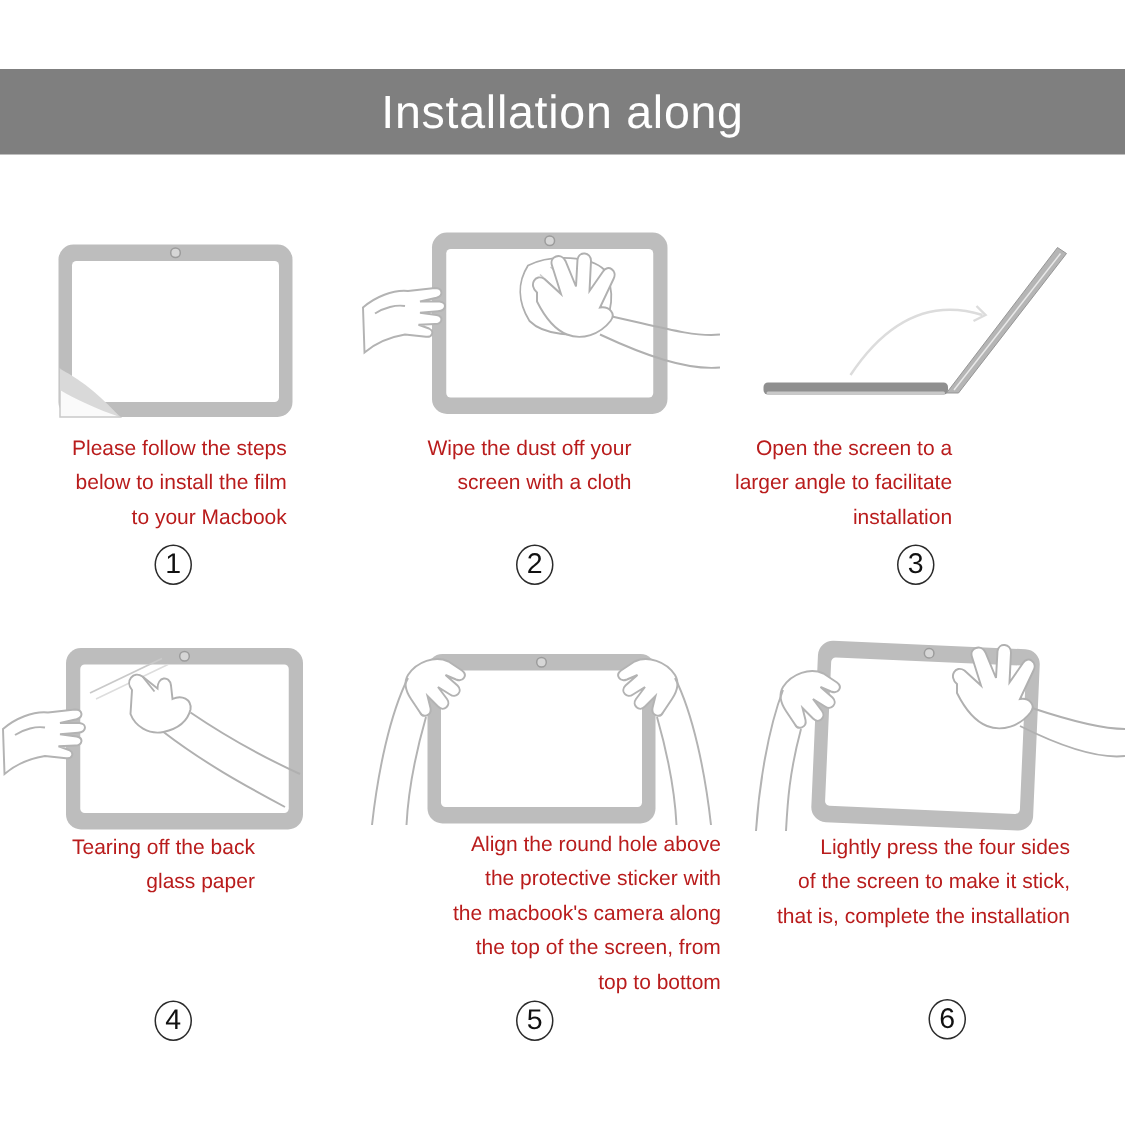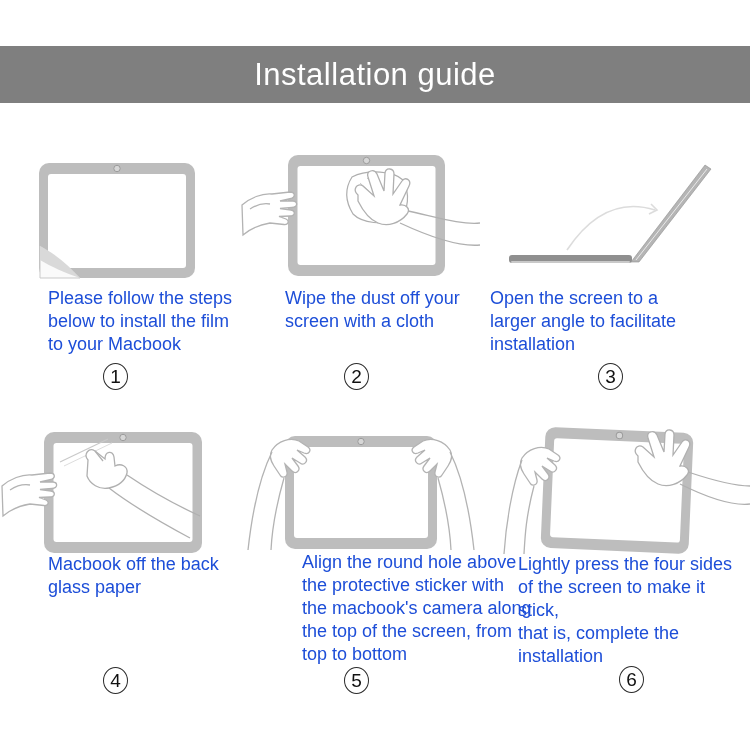--- a/index.html
+++ b/index.html
@@ -10,22 +10,23 @@
   }
   .header-bar{
     position:absolute;left:0;top:46px;width:750px;height:57px;
     background:#7f7f7f;display:flex;align-items:center;justify-content:center;
   }
   .header-title{
     color:#ffffff;font-size:31px;letter-spacing:0.5px;font-weight:400;
   }
   .illo{position:absolute;}
   .step-text{
-    position:absolute;font-size:18px;line-height:23px;white-space:pre-line;
-    color:#1d4ed8;
+    position:absolute;font-size:14px;line-height:23px;white-space:pre-line;
+    color:#b91c1c;
+    text-align:right;
   }
   .num-badge{
     position:absolute;width:25px;height:27px;border:1.6px solid #2b2b2b;
     border-radius:50%;display:flex;align-items:center;justify-content:center;
     font-size:19px;color:#111;background:#fff;box-sizing:border-box;
   }
   
   .i1{left:38px;top:162px;}
   .i2{left:240px;top:153px;}
   .i3{left:505px;top:156px;}
@@ -43,21 +44,21 @@
   .c3{left:598px;top:363px;}
   .c4{left:103px;top:667px;}
   .c5{left:344px;top:667px;}
   .c6{left:619px;top:666px;}
   svg{display:block;}
 </style>
 </head>
 <body>
 
 <div class="header-bar">
-  <div class="header-title">Installation guide</div>
+  <div class="header-title">Installation along</div>
 </div>
 
 <svg class="illo i1" width="158" height="118" viewBox="0 0 158 118">
   <rect x="1" y="1" width="156" height="115" rx="10" fill="#bdbdbd"></rect>
   <rect x="10" y="12" width="138" height="94" rx="3" fill="#ffffff"></rect>
   <circle cx="79" cy="6.5" r="3.2" fill="#d6d6d6" stroke="#9c9c9c" stroke-width="1"></circle>
   <path d="M2,84 L42,116 L2,116 Z" fill="#fafafa" stroke="#c9c9c9" stroke-width="1"></path>
   <path d="M2,84 C18,92 32,105 42,116 C27,111 12,104 2,98 Z" fill="#d9d9d9"></path>
 </svg>
 
@@ -136,21 +137,21 @@
 </svg>
 
 <div class="step-text t1">Please follow the steps
 below to install the film
 to your Macbook</div>
 <div class="step-text t2">Wipe the dust off your
 screen with a cloth</div>
 <div class="step-text t3">Open the screen to a
 larger angle to facilitate
 installation</div>
-<div class="step-text t4">Macbook off the back
+<div class="step-text t4">Tearing off the back
 glass paper</div>
 <div class="step-text t5">Align the round hole above
 the protective sticker with
 the macbook's camera along
 the top of the screen, from
 top to bottom</div>
 <div class="step-text t6">Lightly press the four sides
 of the screen to make it stick,
 that is, complete the installation</div>
 

